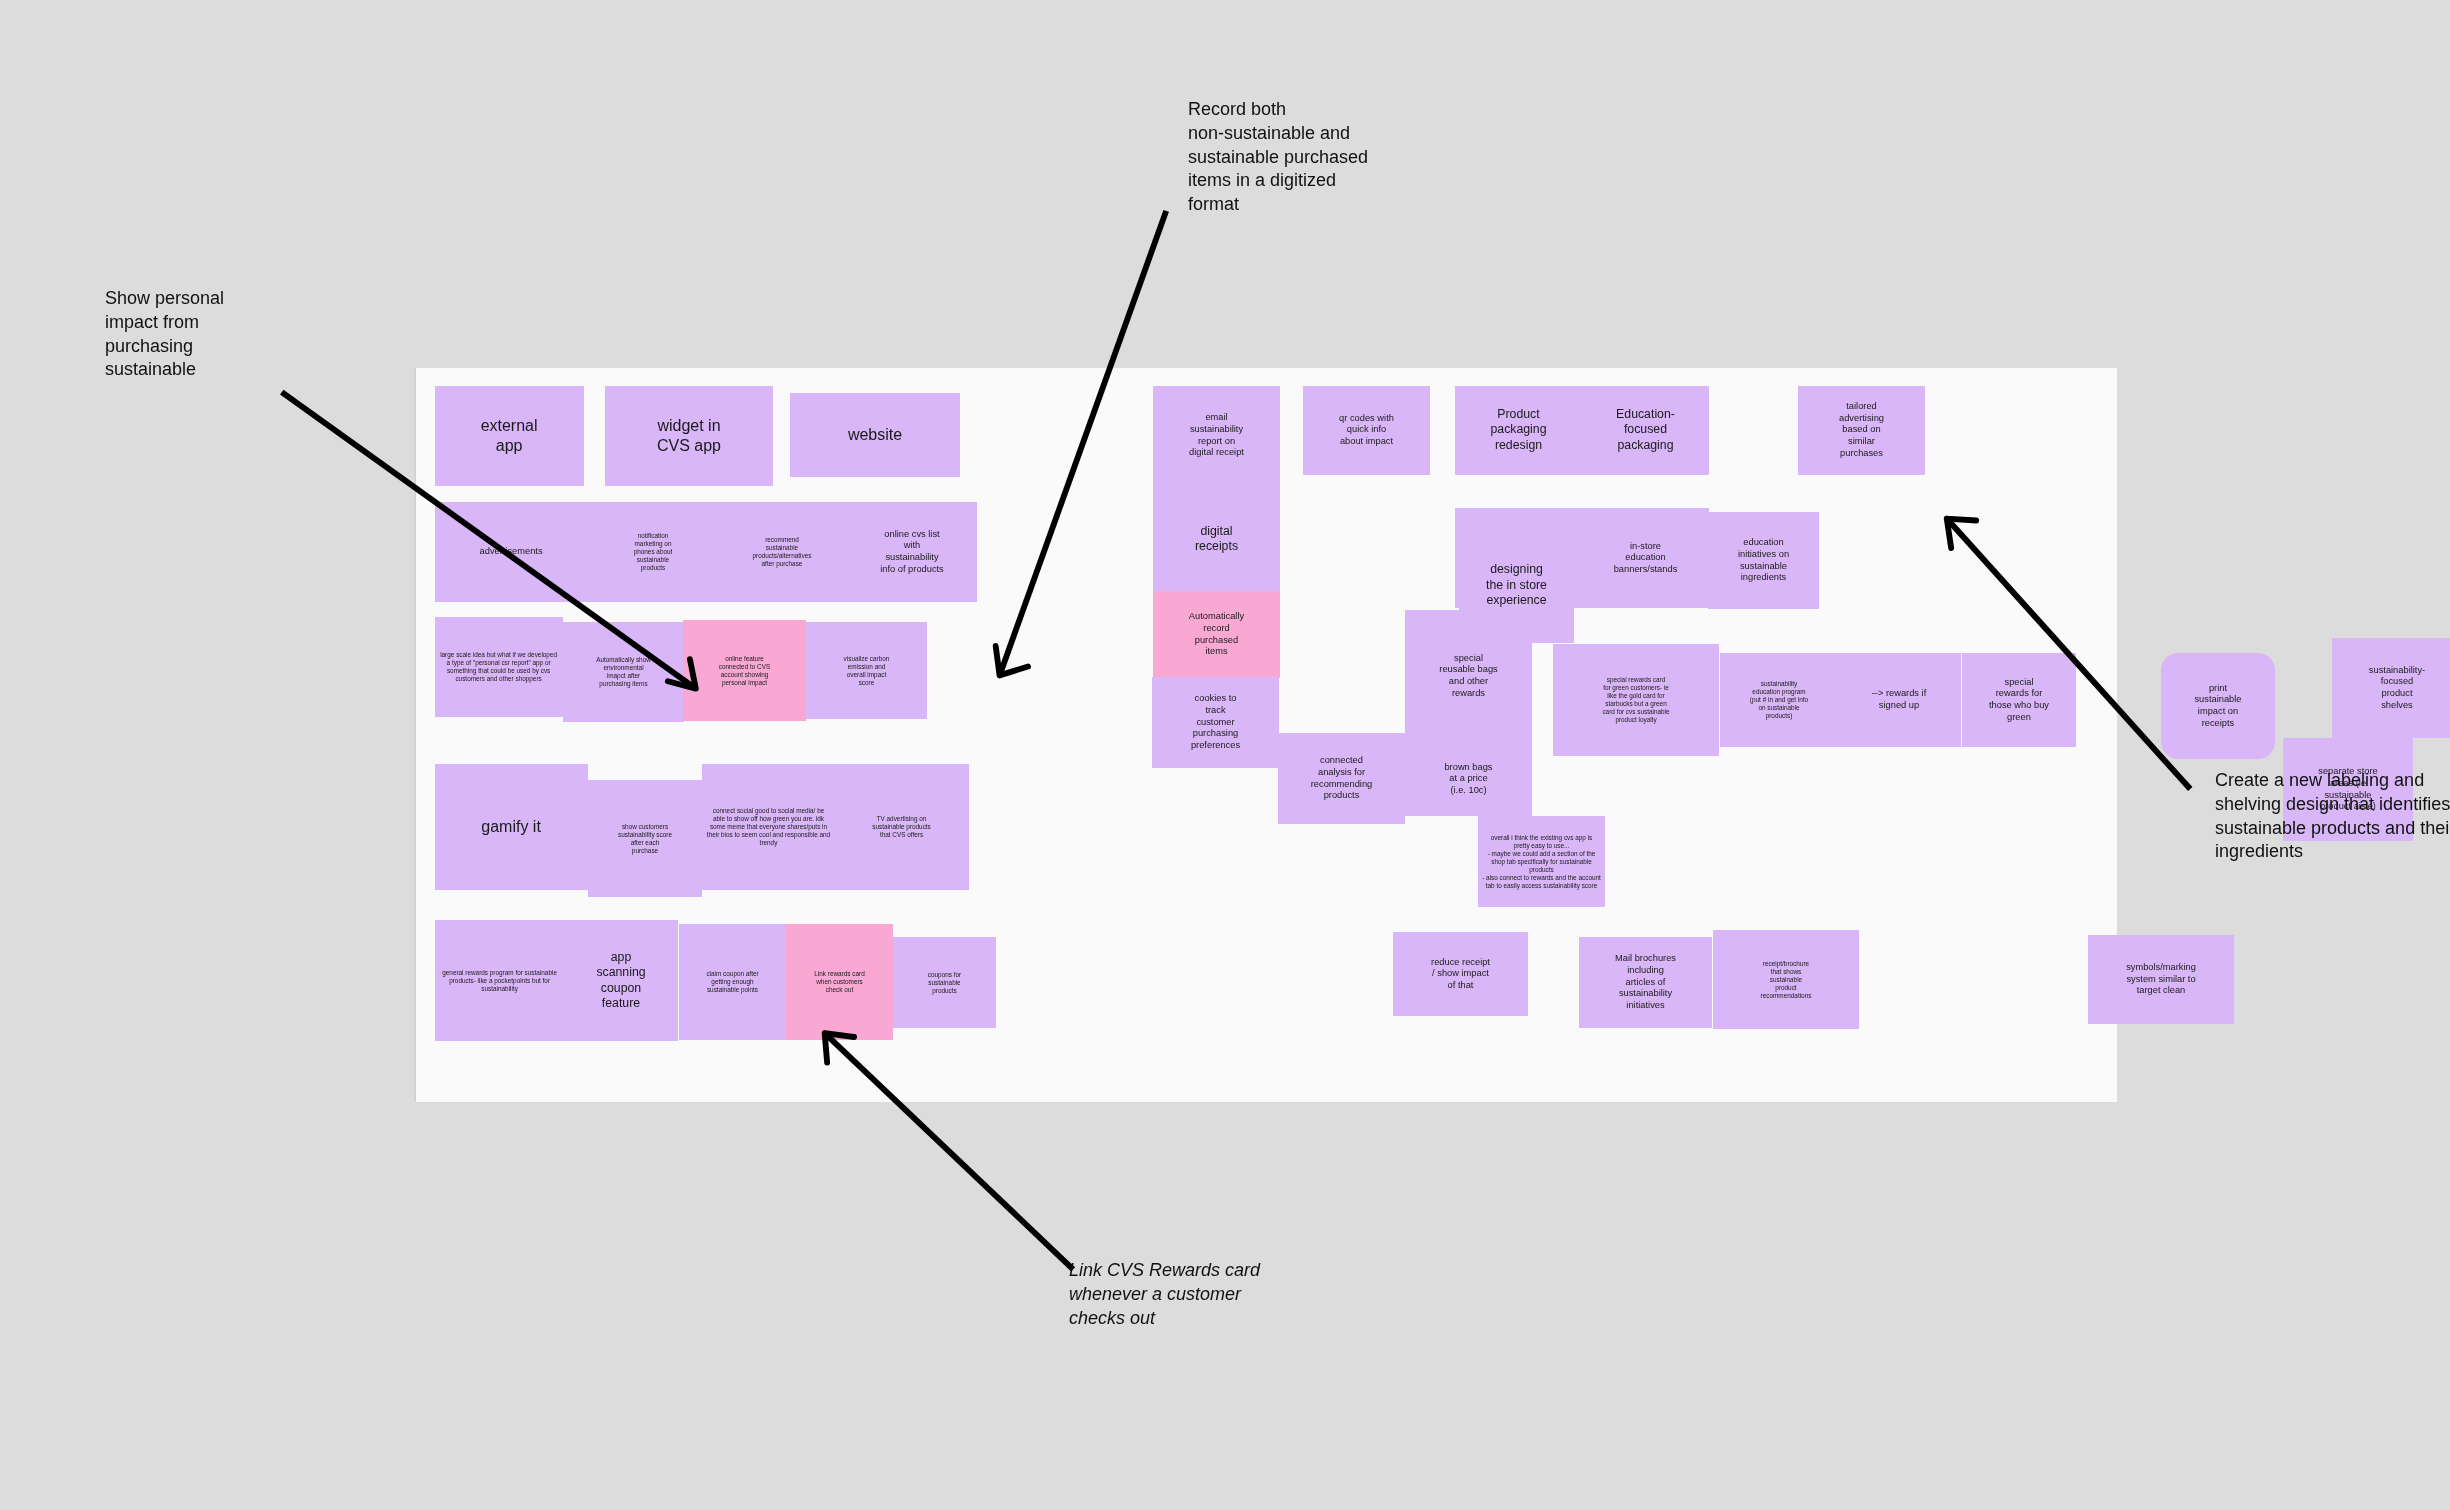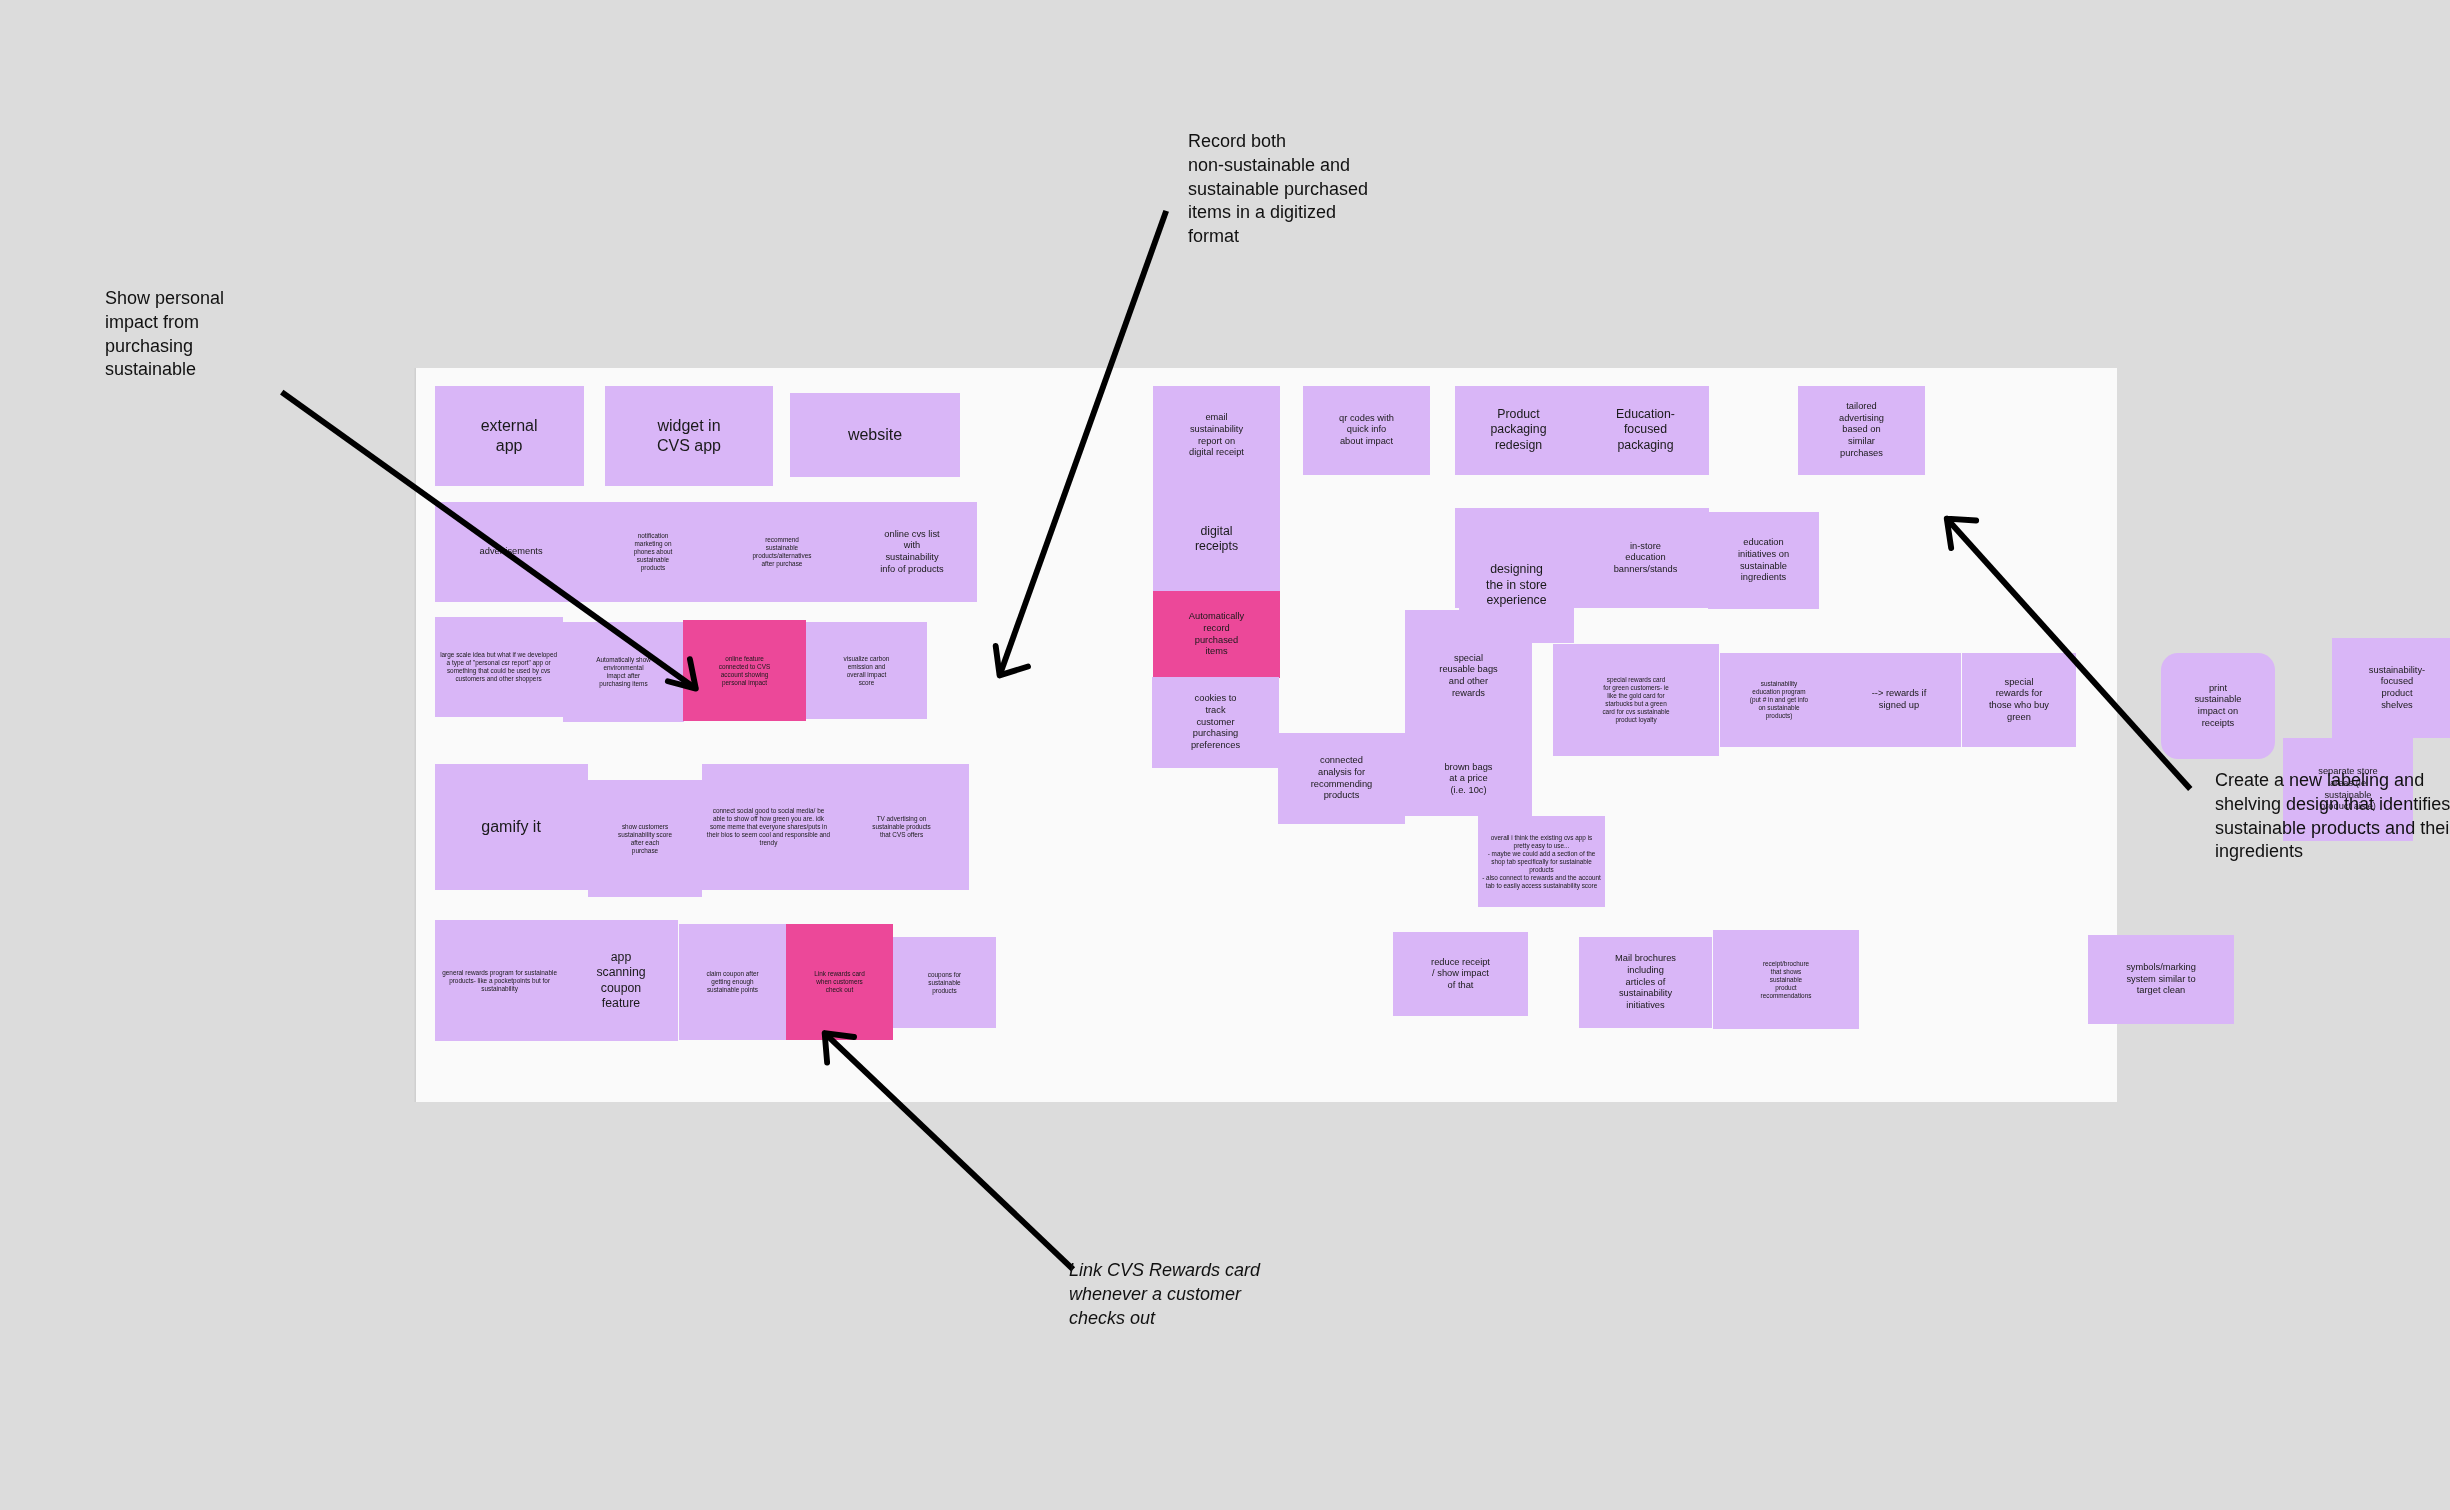--- a/index.html
+++ b/index.html
@@ -24,21 +24,21 @@
     align-items:center;
     justify-content:center;
     text-align:center;
     color:#1a1a1a;
     line-height:1.25;
     padding:2.9px 3.9px;
     background:#d9b6f7;
     overflow:hidden;
     word-wrap:break-word;
   }
-  .note.green{background:#ec4899;}
+  .note.green{background:#f9a8d4;}
   .note.purple{background:#d9b6f7;}
   .s-xs{font-size:6.4px;}
   .s-sm{font-size:9.3px;}
   .s-md{font-size:12.3px;}
   .s-lg{font-size:16px;}
   .annotation{
     position:absolute;
     color:#111;
     font-size:18px;
     line-height:1.32;
@@ -233,21 +233,21 @@
   <g>
     <line x1="2190" y1="2590" x2="1683" y2="2108" stroke="#000" stroke-width="12"></line>
     <path d="M1683 2108 L1688 2168 M1683 2108 L1743 2116" stroke="#000" stroke-width="12" fill="none" stroke-linecap="round"></path>
   </g>
 </svg>
 
 <div class="annotation" style="left:105px;top:287px;width:206px;">Show personal
 impact from
 purchasing
 sustainable</div>
-<div class="annotation" style="left:1188px;top:98px;width:274px;margin-top:32px;">Record both
+<div class="annotation" style="left:1188px;top:98px;width:274px;">Record both
 non-sustainable and
 sustainable purchased
 items in a digitized
 format</div>
 <div class="annotation" style="left:2215px;top:769px;width:338px;">Create a new labeling and
 shelving design that identifies
 sustainable products and their
 ingredients</div>
 <div class="annotation" style="left:1069px;top:1259px;width:294px;font-style:italic;">Link CVS Rewards card
 whenever a customer

